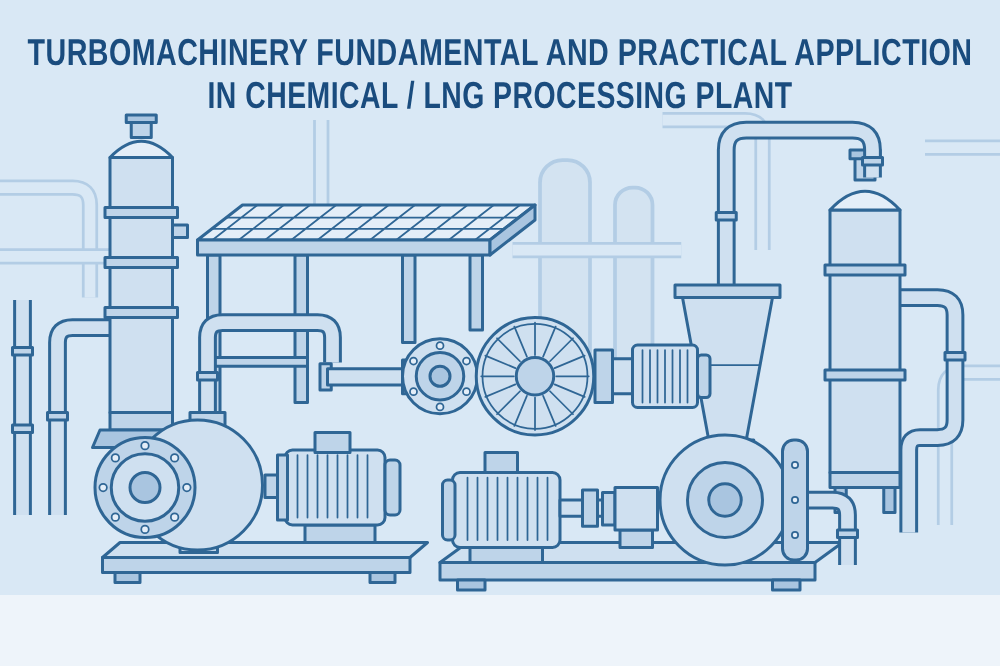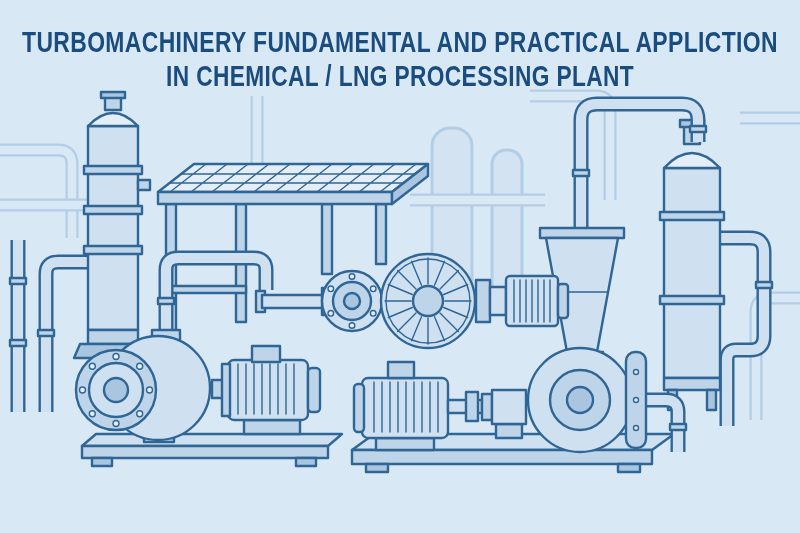--- a/index.html
+++ b/index.html
@@ -1,16 +1,16 @@
 <!DOCTYPE html>
 <html style="--background: #d9e8f5; --title-text: #1a4c7e; --line-dark: #2f6695; --line-light: #b3cde5; --fill-light: #cfe0f0; --fill-mid: #bed4e9; --fill-deep: #a9c5e0; --fill-white: #e4eef8; --silhouette-fill: #d3e3f1;"><head>
 <meta charset="utf-8">
 <style>
   html,body{margin:0;padding:0;background:#eef4fa;}
-  .stage{position:relative;width:800px;height:533px;overflow:hidden;
+  .stage{position:relative;width:800px;height:476px;overflow:hidden;
          background:var(--background,#d9e8f5);
          font-family:"Liberation Sans",sans-serif;}
   svg{display:block;}
   .title{fill:var(--title-text,#1a4c7e);font-family:"Liberation Sans",sans-serif;
          font-weight:700;letter-spacing:.5px;}
   .s{stroke:var(--line-dark,#2f6695);stroke-width:2.4;stroke-linejoin:round;stroke-linecap:round;}
   .ln{stroke:var(--line-dark,#2f6695);stroke-linejoin:round;stroke-linecap:round;}
   .thin{stroke-width:1.4;}
   .nf{fill:none;}
   .fl{fill:var(--fill-light,#cfe0f0);}

